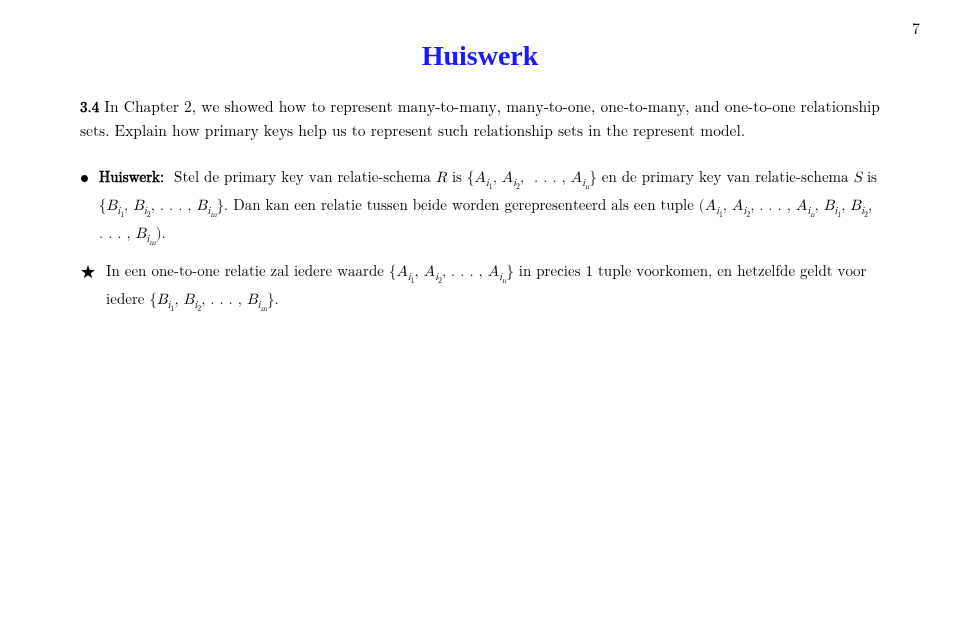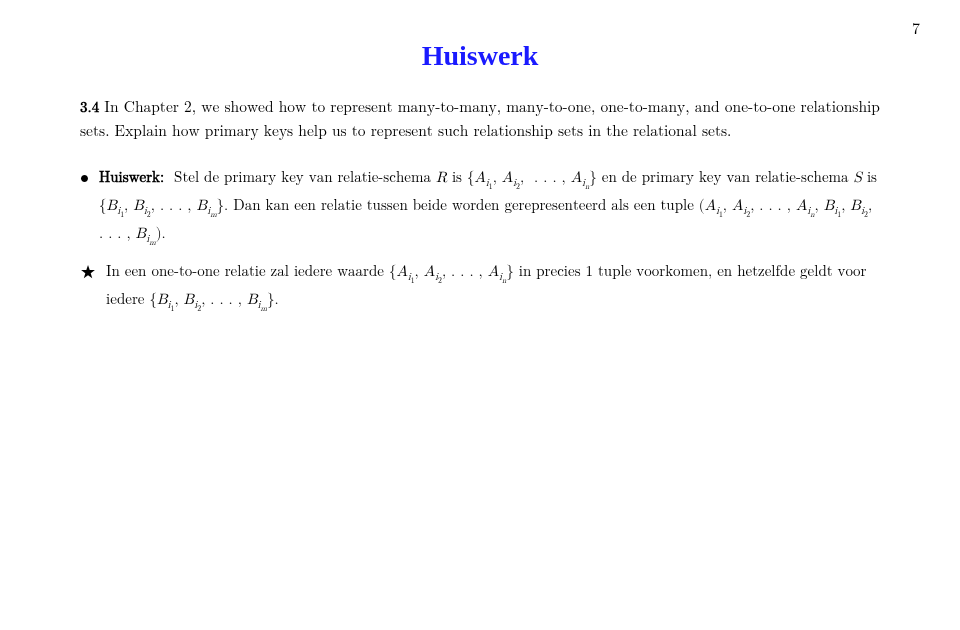--- a/index.html
+++ b/index.html
@@ -100,21 +100,21 @@
 <body>
 
 <div class="page">
 
   <div class="page-number">7</div>
 
   <div class="title">Huiswerk</div>
 
   <div class="problem">
     <span class="problem-number"><span>3.4</span></span>
-    <span> <span>In Chapter 2, we showed how to represent many-to-many, many-to-one, one-to-many, and one-to-one relationship sets.</span> <span>Explain how primary keys help us to represent such relationship sets in the relational sets.</span></span>
+    <span> <span>In Chapter 2, we showed how to represent many-to-many, many-to-one, one-to-many, and one-to-one relationship sets.</span> <span>Explain how primary keys help us to represent such relationship sets in the represent model.</span></span>
   </div>
 
   <div class="oplossing-block">
 
     <div class="bullet-line">
       <span class="bullet">•</span>
       <div class="bullet-content">
         <span class="bold">Huiswerk:</span>
         <span>
           &nbsp;Stel de primary key van relatie-schema <span class="math"><i>R</i></span> is

